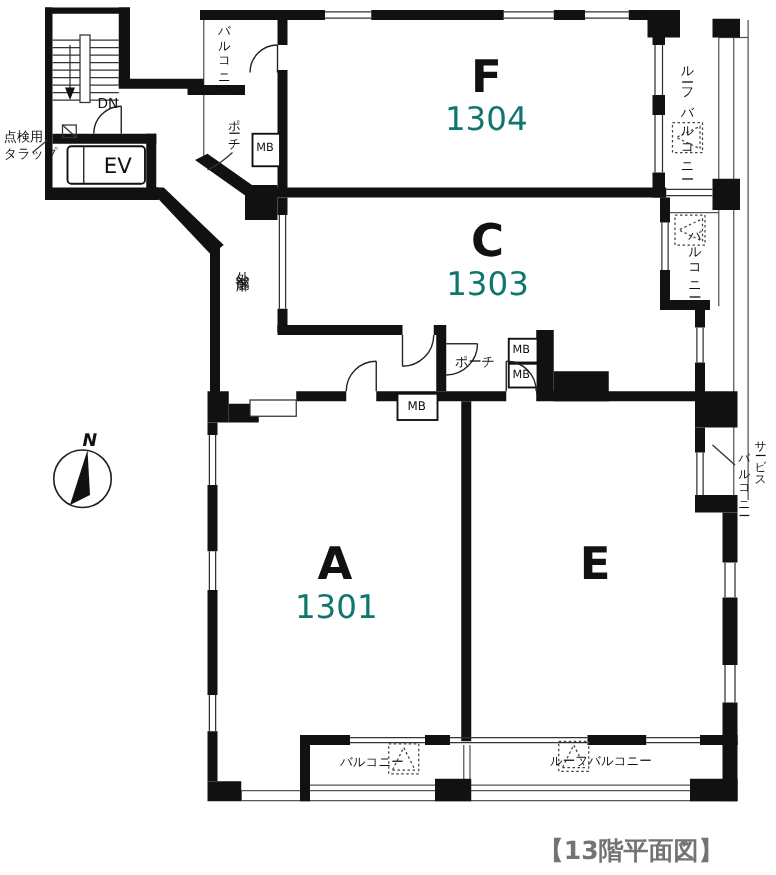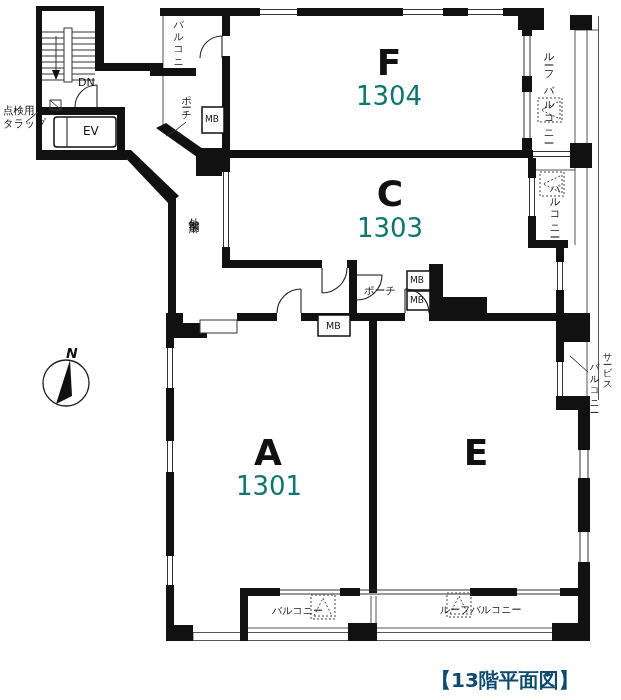--- a/index.html
+++ b/index.html
@@ -4,21 +4,21 @@
 <style>
   html,body{margin:0;padding:0;background:#fff}
   .plan{position:relative;width:621px;height:700px;background:#fff;
         font-family:"DejaVu Sans","Liberation Sans",sans-serif;overflow:hidden}
   .plan svg{position:absolute;left:0;top:0}
   .lbl{position:absolute;color:#111;white-space:nowrap;line-height:1;z-index:3}
   .vt{position:absolute;color:#111;writing-mode:vertical-rl;text-orientation:mixed;
       letter-spacing:2px;line-height:1;z-index:3}
   .unit{position:absolute;transform:translate(-50%,-50%);font-size:36px;font-weight:bold;color:#111;z-index:3}
   .unitnum{position:absolute;transform:translate(-50%,-50%);font-size:26px;color:#0f766e;z-index:3}
-  .title{position:absolute;left:431px;top:667px;font-size:20px;font-weight:bold;color:#0c4a6e;z-index:3}
+  .title{position:absolute;left:431px;top:667px;font-size:20px;font-weight:bold;color:#737373;z-index:3}
   .wm{position:absolute;left:76px;top:306px;font-size:34px;color:rgba(140,140,140,0.45);
       white-space:nowrap;letter-spacing:1px;z-index:5}
 </style>
 </head>
 <body>
 
 <div class="plan">
 
   <svg width="621" height="700" viewBox="0 0 621 700">
 
@@ -212,21 +212,21 @@
     </g>
 
     <g stroke="#333" stroke-width="1" fill="none">
       <line x1="26" y1="122" x2="38" y2="112"></line>
       <path d="M186,122 Q175,132 166,136"></path>
       <line x1="570" y1="356" x2="588" y2="372"></line>
     </g>
   </svg>
 
   <div class="lbl" style="left:78px;top:77px;font-size:11px">DN</div>
-  <div class="lbl" style="left:83px;top:125px;font-size:12px">EV</div>
+  <div class="lbl" style="left:83px;top:125px;font-size:17px">EV</div>
   <div class="lbl" style="left:3px;top:105px;font-size:10.5px">点検用</div>
   <div class="lbl" style="left:3px;top:118px;font-size:10.5px">タラップ</div>
 
   <div class="vt" style="left:173px;top:13px;font-size:10px">バルコニー</div>
   <div class="vt" style="left:181px;top:88px;font-size:10px">ポーチ</div>
   <div class="lbl" style="left:205px;top:115px;font-size:9px">MB</div>
 
   <div class="unit" style="left:389px;top:62px">F</div>
   <div class="unitnum" style="left:389px;top:96px">1304</div>
 

